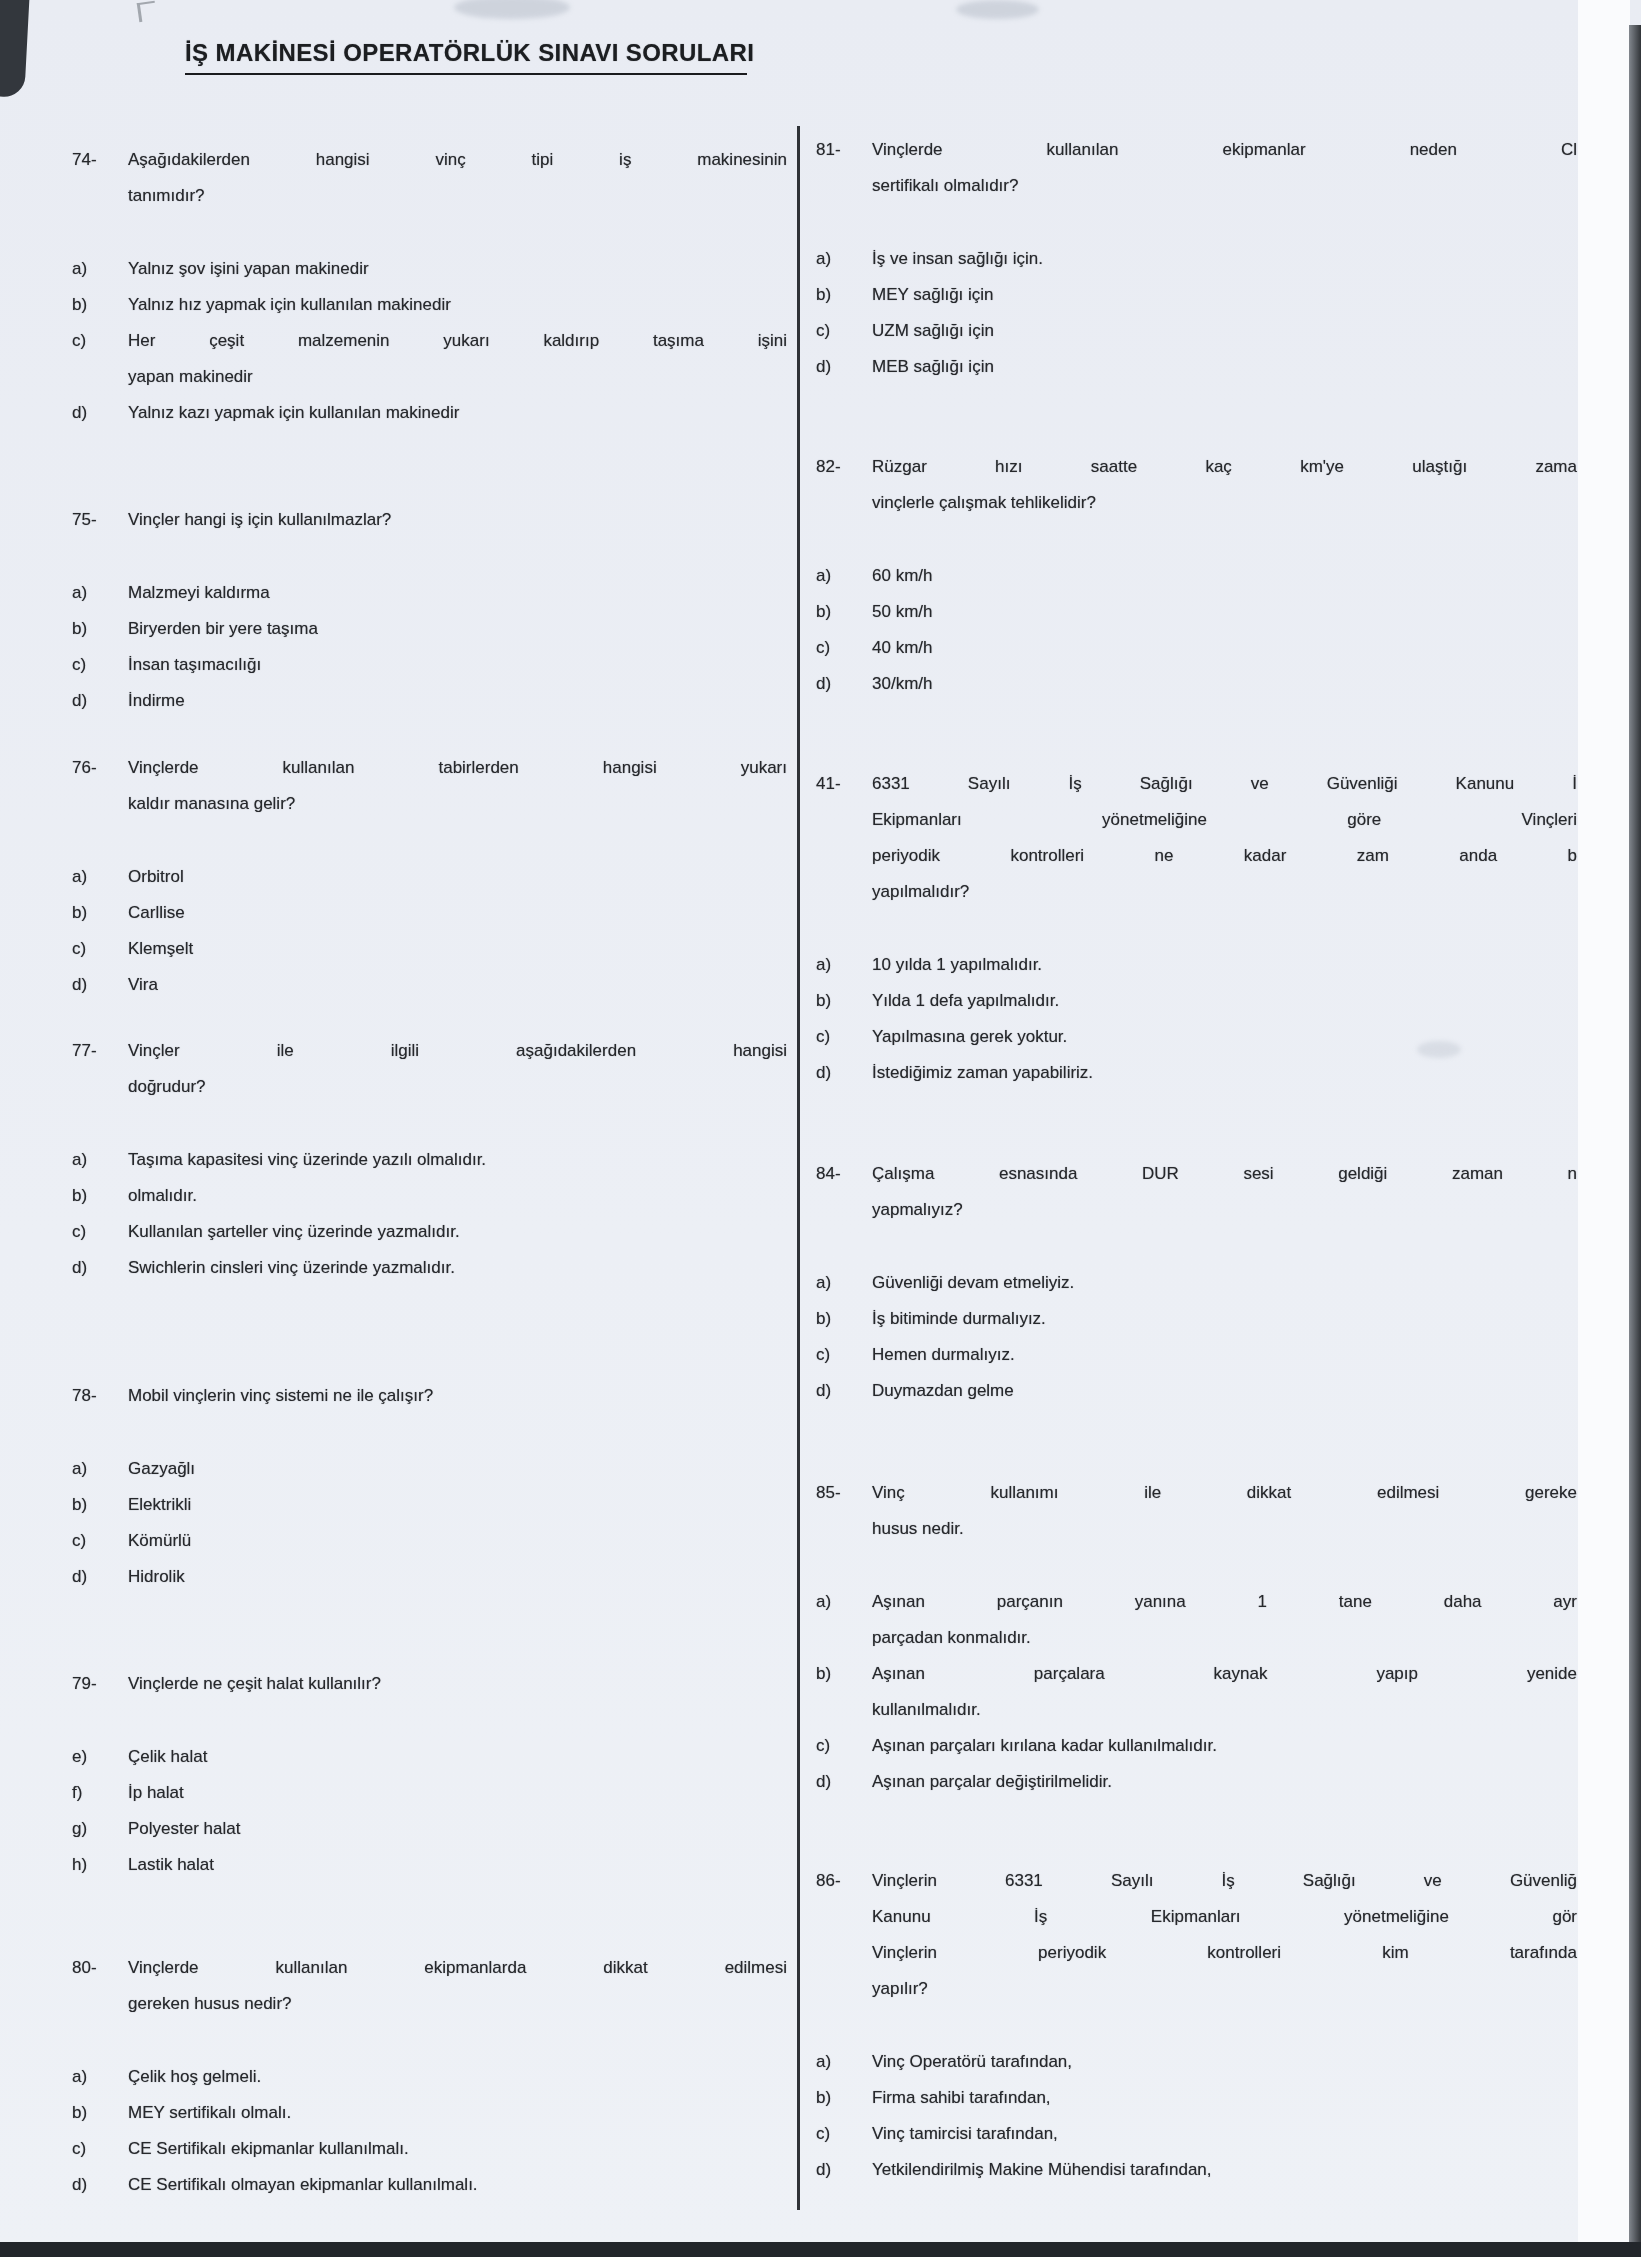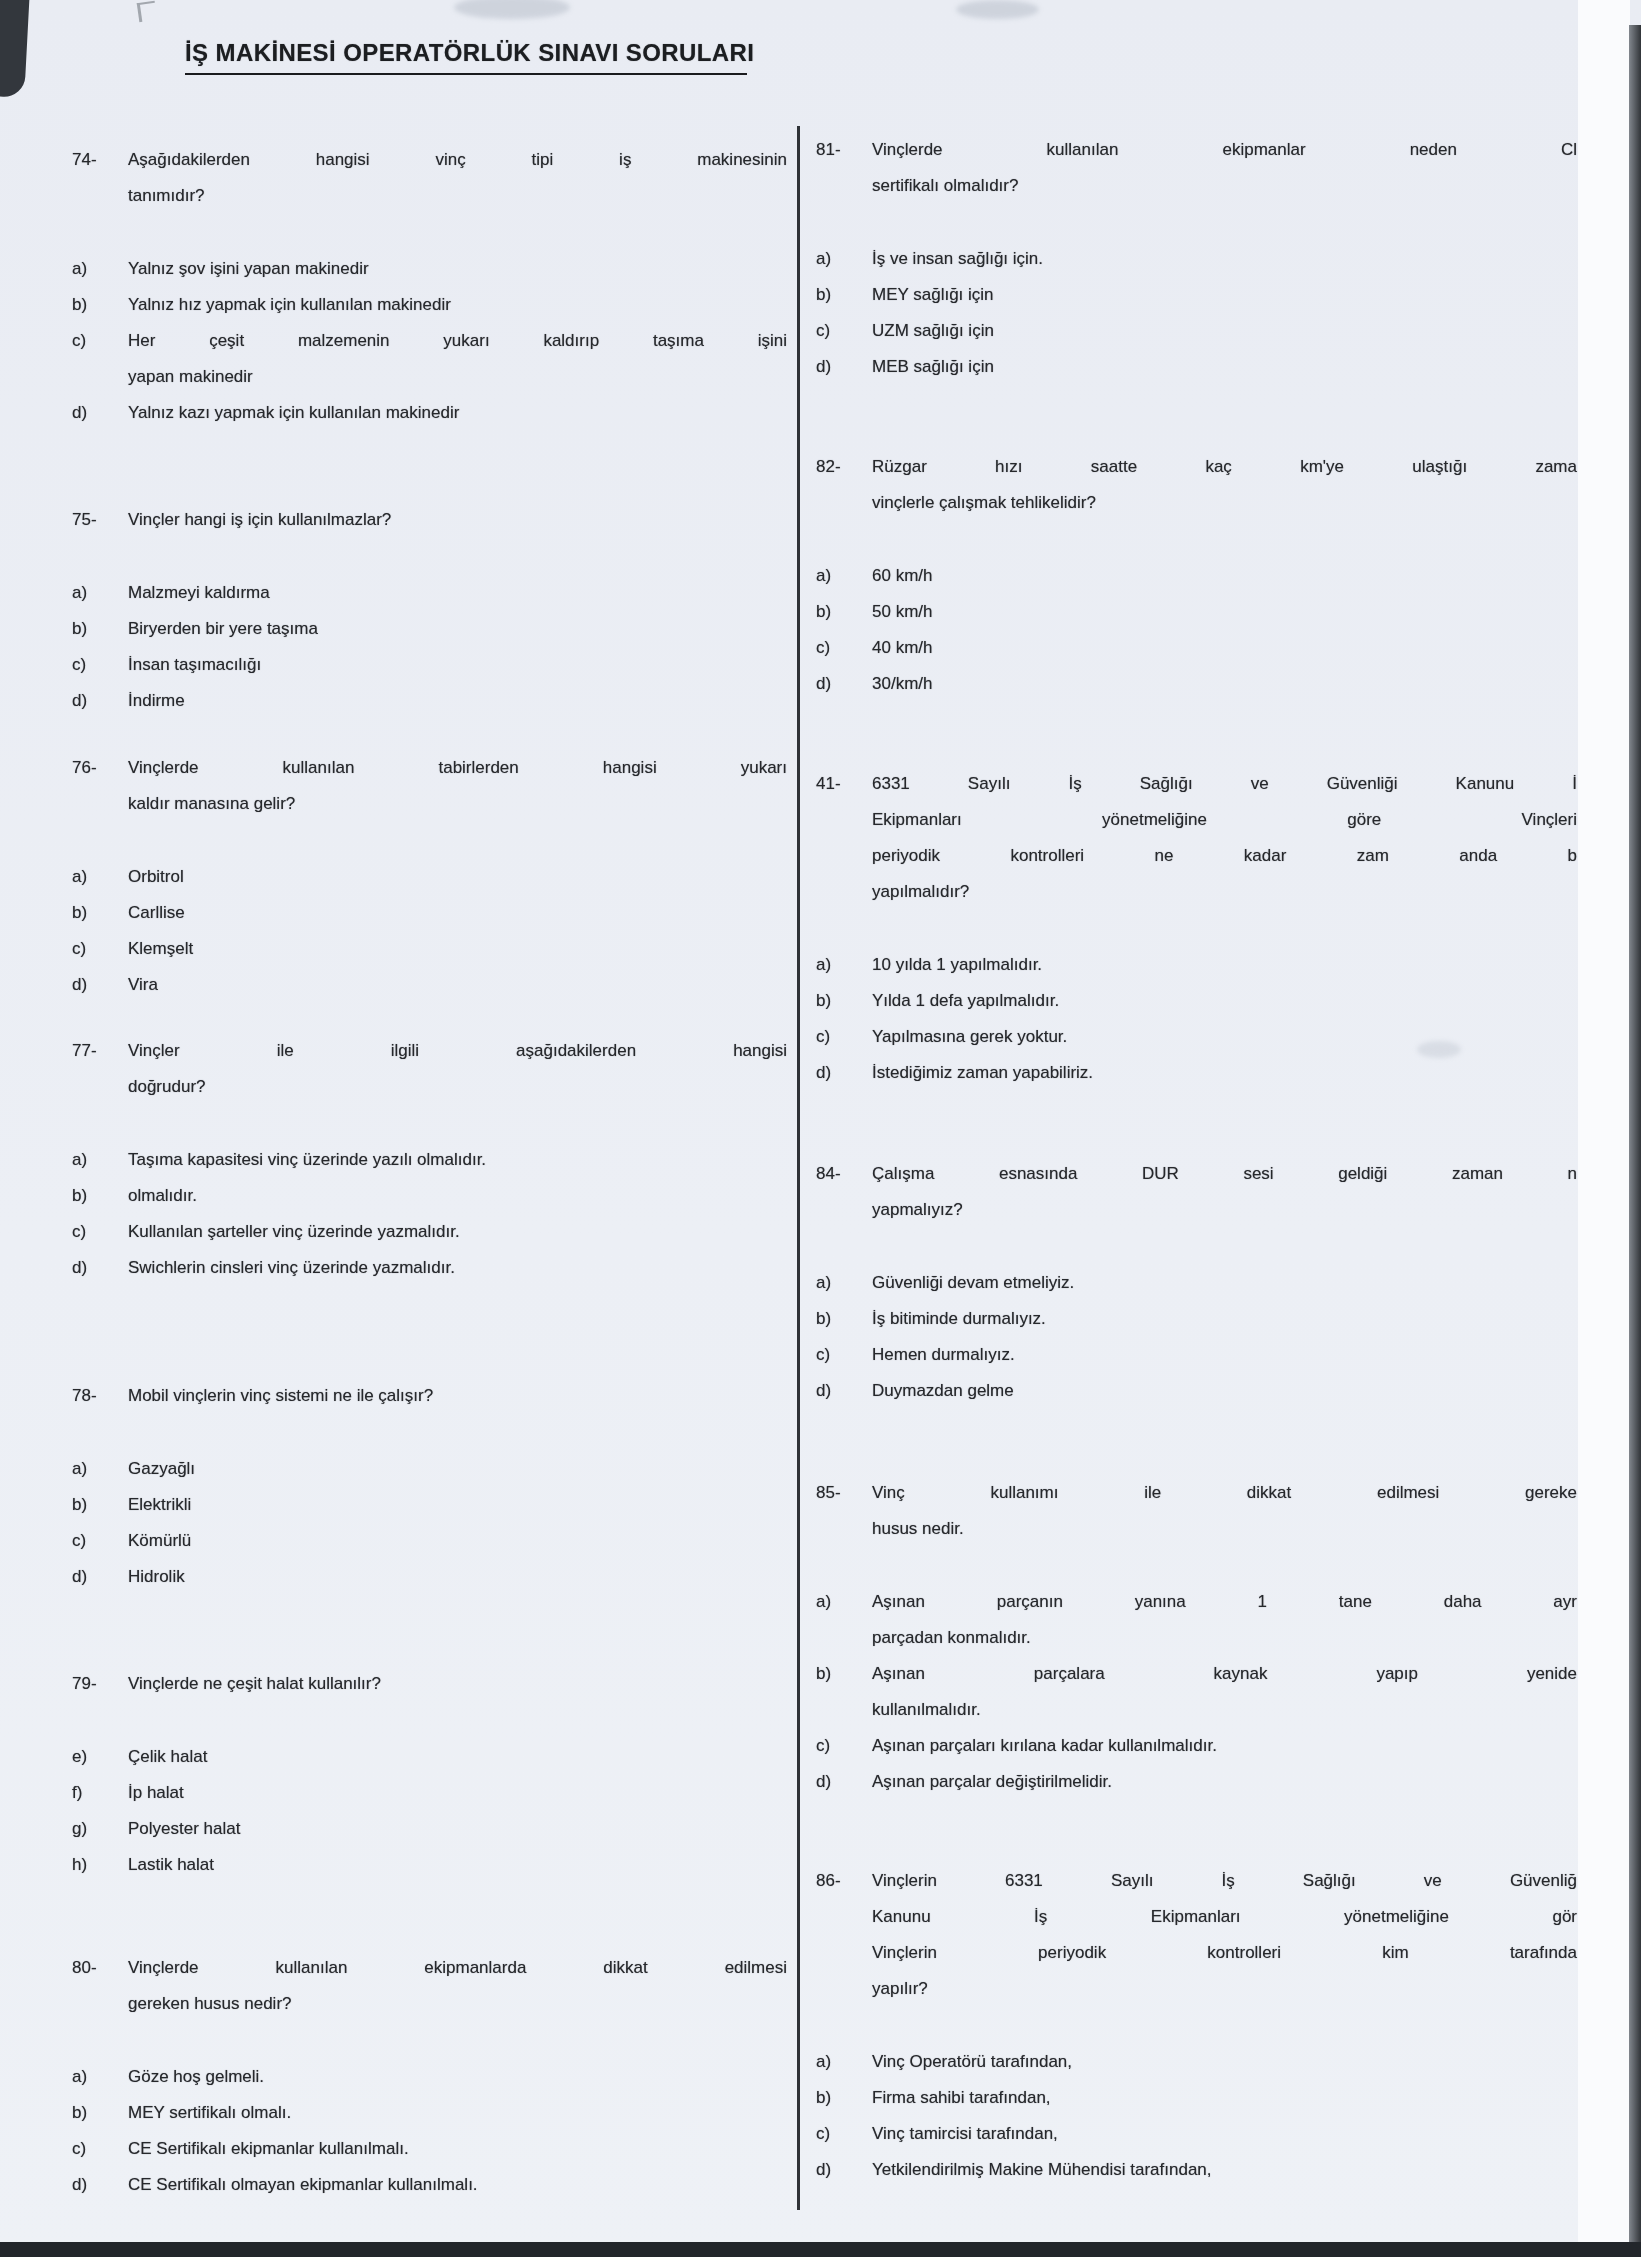--- a/index.html
+++ b/index.html
@@ -275,21 +275,21 @@
       <span class="q-num">80-</span>
       <div class="q-text">
             <div class="line">Vinçlerde kullanılan ekipmanlarda dikkat edilmesi</div>
             <div class="line">gereken husus nedir?</div>
           </div>
     </div>
     <div class="q-options">
           <div class="opt">
             <span class="opt-label">a)</span>
             <div class="opt-text">
-              <div class="line">Göze hoş gelmeli.</div>
+              <div class="line">Çelik hoş gelmeli.</div>
             </div>
           </div>
           <div class="opt">
             <span class="opt-label">b)</span>
             <div class="opt-text">
               <div class="line">MEY sertifikalı olmalı.</div>
             </div>
           </div>
           <div class="opt">
             <span class="opt-label">c)</span>

